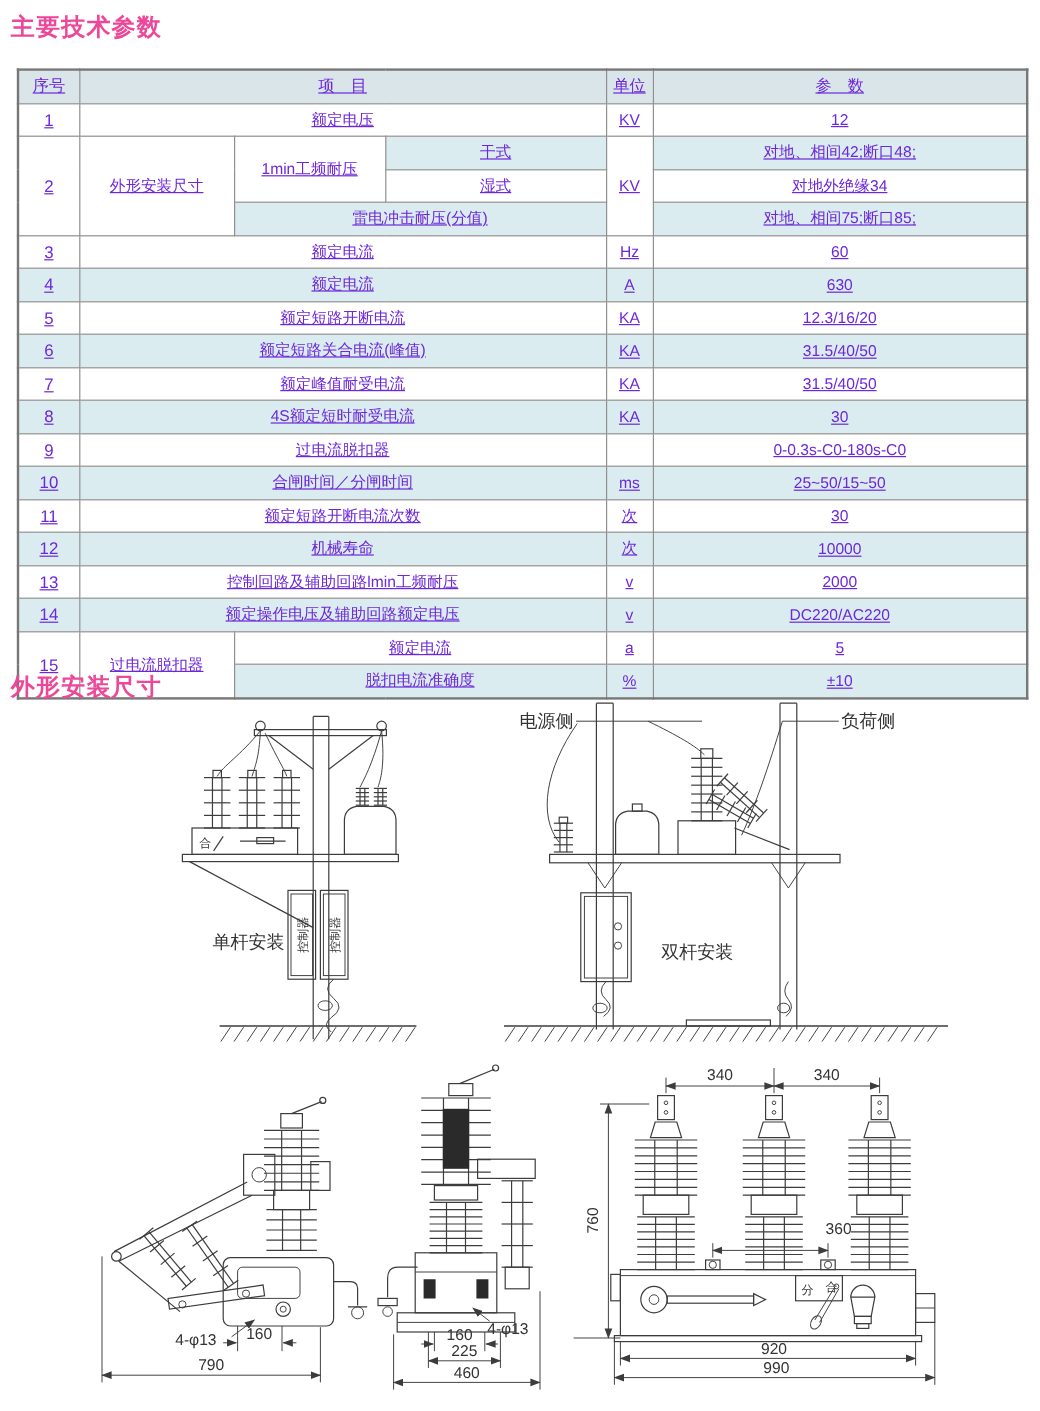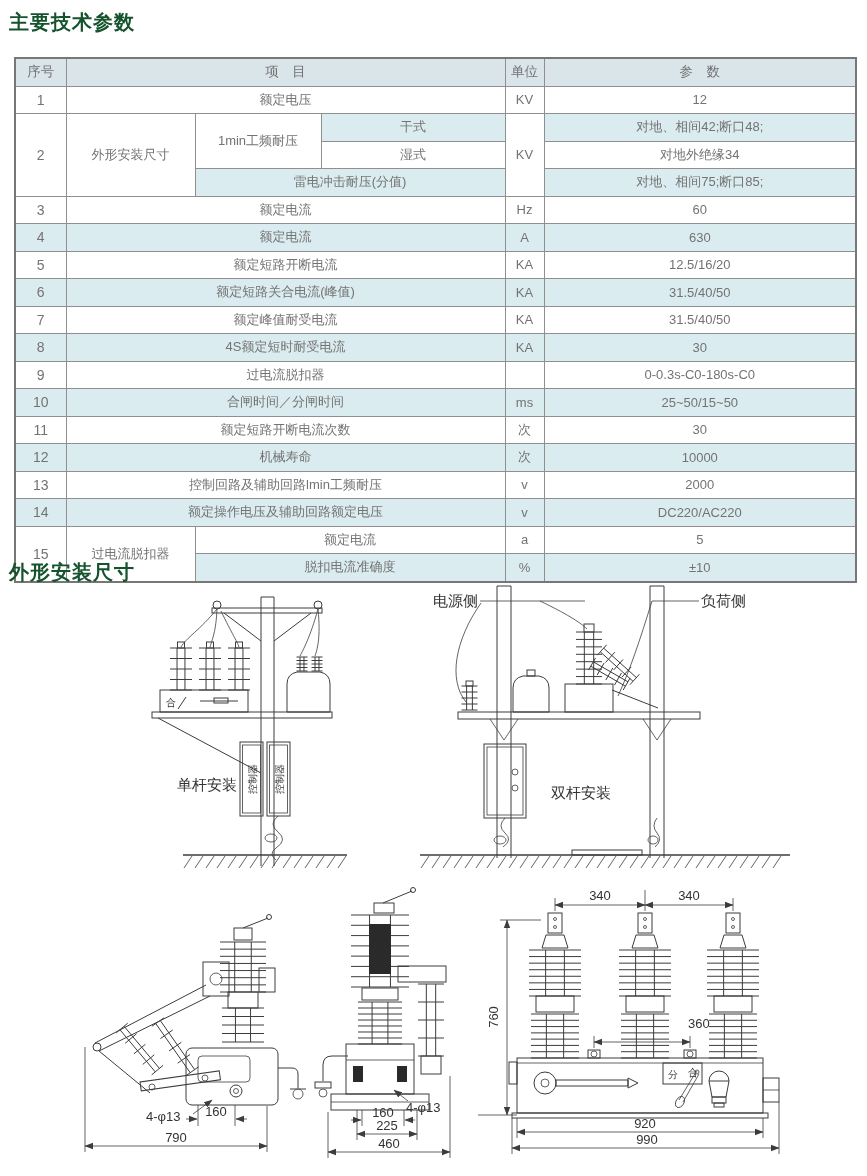--- a/index.html
+++ b/index.html
@@ -1,23 +1,23 @@
 <!DOCTYPE html>
 <html><head>
 <meta charset="utf-8">
 <style>
   html,body{margin:0;padding:0;background:#fff;}
   .page{position:relative;width:867px;height:1176px;background:#fff;overflow:hidden;
         font-family:"Liberation Sans",sans-serif;color:#3c3c3c;}
   .head{position:absolute;left:9px;margin:0;font-size:20px;font-weight:bold;
-        color:#14532d;letter-spacing:1px;}
+        color:#ec4899;letter-spacing:1px;}
   #head1{top:9px;}
   #head2{top:559px;text-align:right;}
   table.ptable{position:absolute;left:14px;top:57px;width:841px;border-collapse:collapse;
-        table-layout:fixed;font-size:13px;color:#737373;}
+        table-layout:fixed;font-size:13px;color:#6d28d9;text-decoration:underline;}
   table.ptable td{border:1px solid #8f8f8f;text-align:center;vertical-align:middle;
         height:26.5px;padding:0 2px;overflow:hidden;white-space:nowrap;}
   table.ptable{border:2px solid #777;}
   td.item{text-align:left;padding-left:15px;}
   tr.hd td{background:#d9e5e9;font-size:13.5px;}
   td.alt, tr.alt td{background:#dbecf0;margin-left:24px;}
   td.no{font-size:14px;}
   svg.draw{position:absolute;left:0;top:585px;}
   svg.draw *{stroke-linecap:butt;}
   .ln{stroke:#3c3c3c;fill:none;stroke-width:1;}
@@ -81,21 +81,21 @@
     <tr class="alt">
       <td class="no">4</td>
       <td colspan="3" class="item">额定电流</td>
       <td>A</td>
       <td>630</td>
     </tr>
     <tr>
       <td class="no">5</td>
       <td colspan="3" class="item">额定短路开断电流</td>
       <td>KA</td>
-      <td>12.5/16/20</td>
+      <td>12.3/16/20</td>
     </tr>
     <tr class="alt">
       <td class="no">6</td>
       <td colspan="3" class="item">额定短路关合电流(峰值)</td>
       <td>KA</td>
       <td>31.5/40/50</td>
     </tr>
     <tr>
       <td class="no">7</td>
       <td colspan="3" class="item">额定峰值耐受电流</td>

